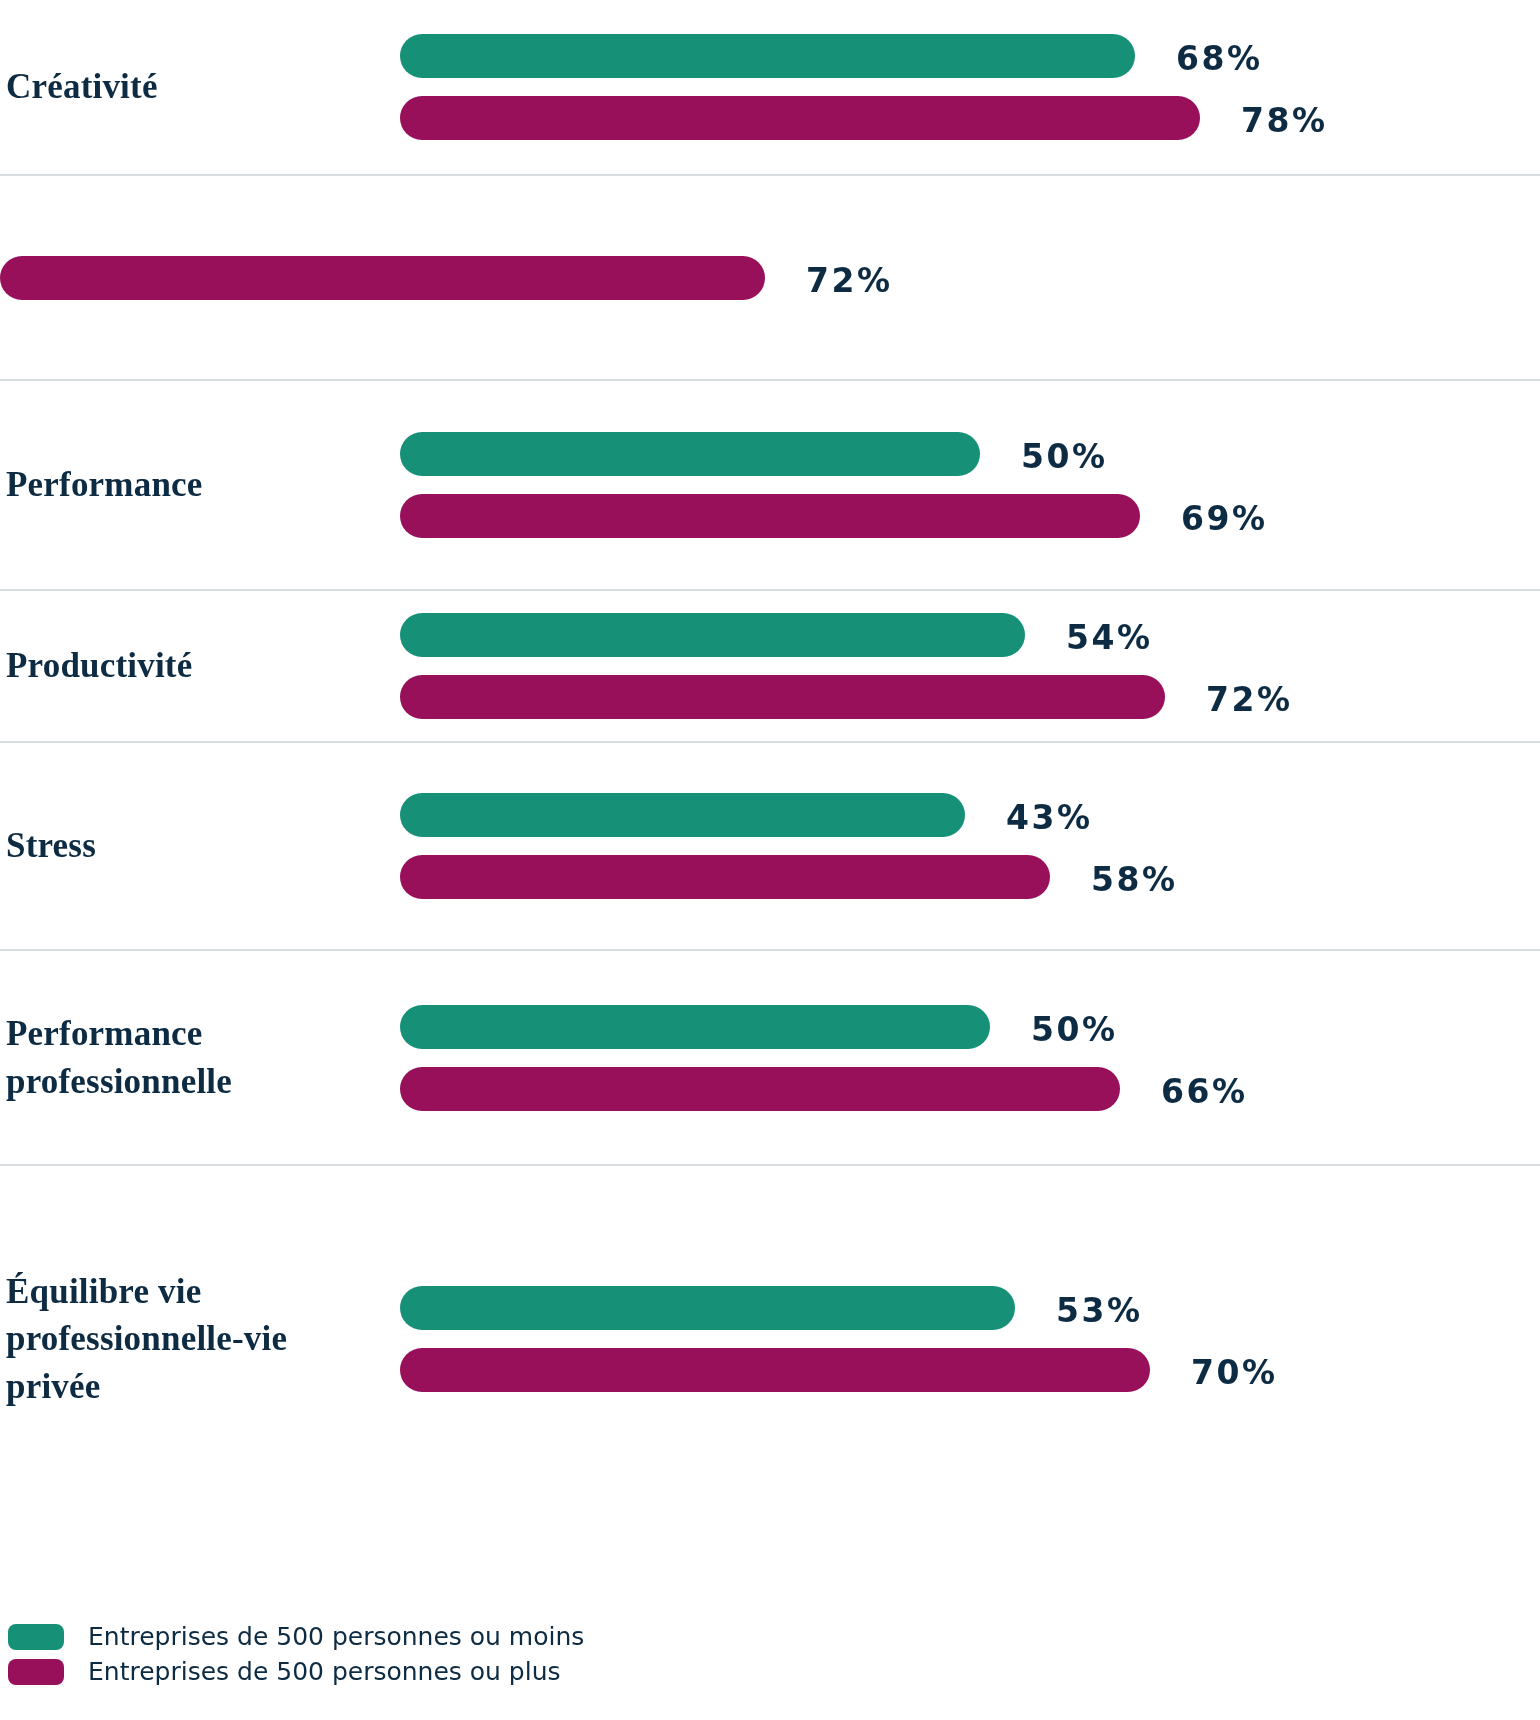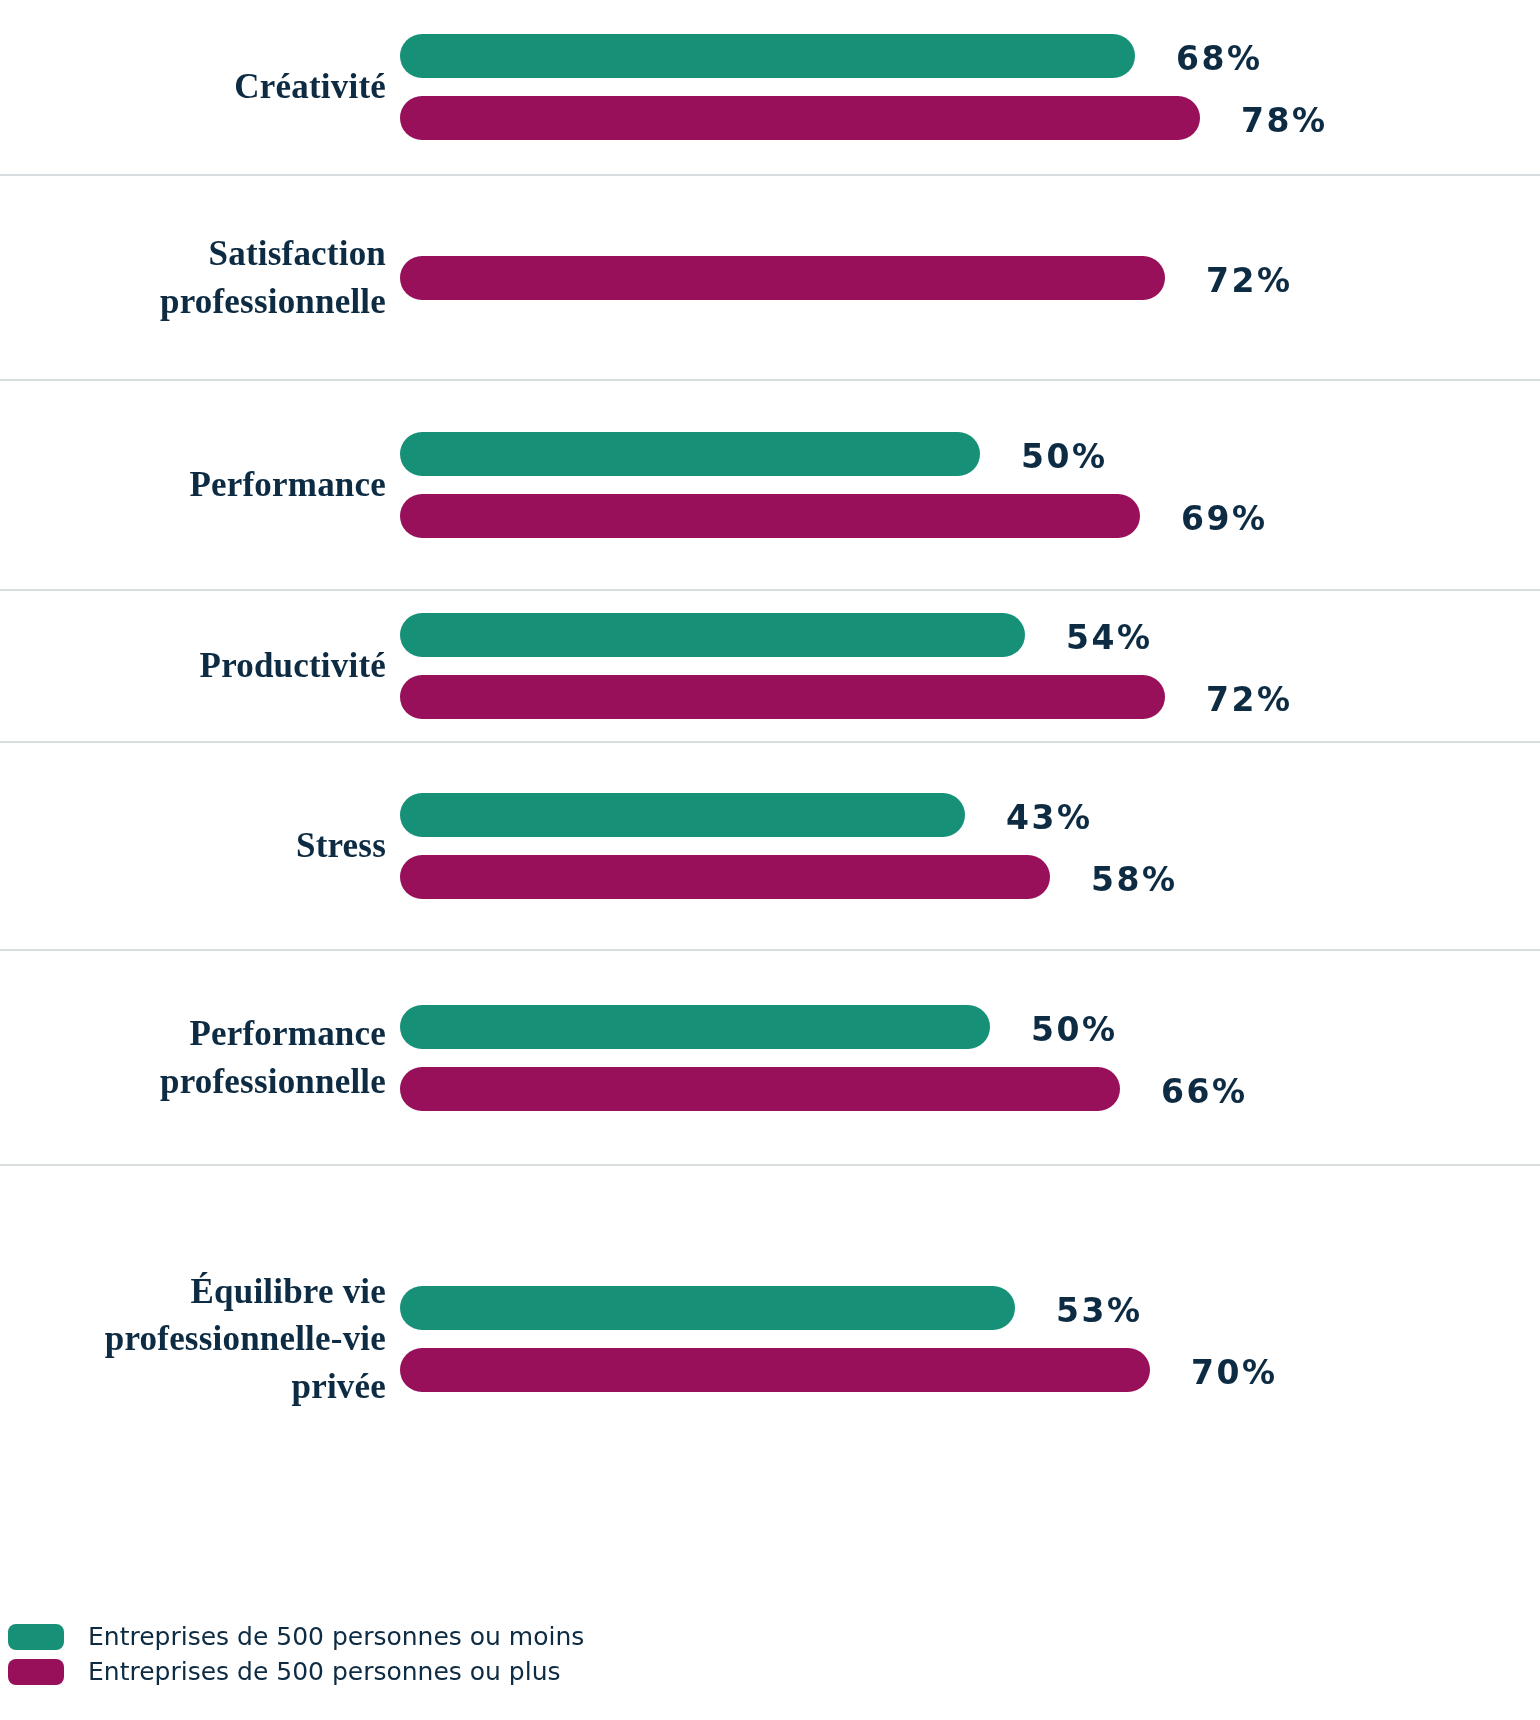--- a/index.html
+++ b/index.html
@@ -33,21 +33,20 @@
     width: 400px;
     flex: 0 0 400px;
     padding-left: 6px;
     padding-right: 14px;
     font-family: "Liberation Serif", serif;
     font-weight: 700;
     font-size: 35px;
     line-height: 1.35;
     color: #0d2b42;
     letter-spacing: 0.2px;
-    text-align: right;
   }
 
   .row-bars {
     flex: 1 1 auto;
     position: relative;
     height: 100%;
     display: flex;
     flex-direction: column;
     justify-content: center;
     gap: 18px;
@@ -119,21 +118,20 @@
             <div class="bar small" style="width: 735px;"></div>
             <div class="bar-value">68%</div>
           </div>
           <div class="bar-line">
             <div class="bar large" style="width: 800px;"></div>
             <div class="bar-value">78%</div>
           </div>
         </div>
       </div>
       <div class="row" style="height: 205px;">
-        <div class="row-label">Satisfaction professionnelle</div>
         <div class="row-bars">
           <div class="bar-line">
             <div class="bar large" style="width: 765px;"></div>
             <div class="bar-value">72%</div>
           </div>
         </div>
       </div>
       <div class="row" style="height: 210px;">
         <div class="row-label">Performance</div>
         <div class="row-bars">

